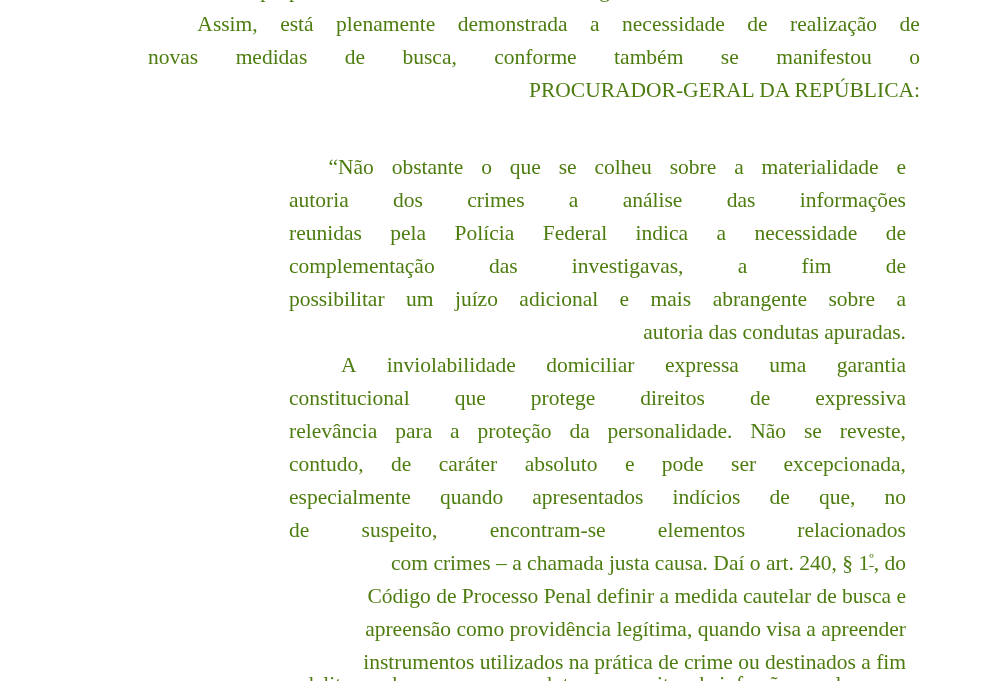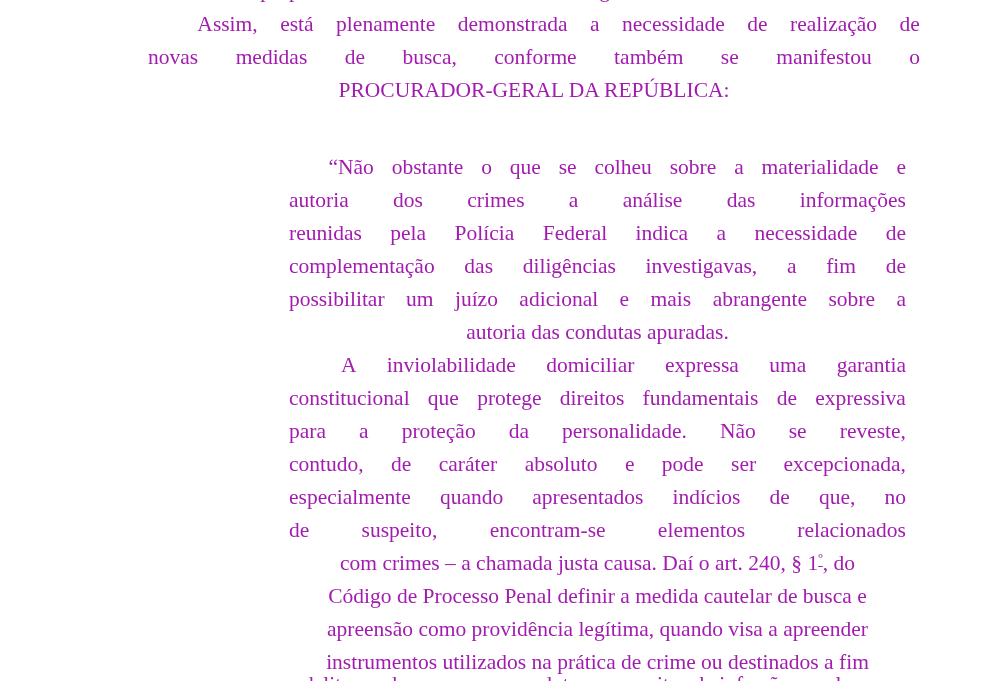--- a/index.html
+++ b/index.html
@@ -19,21 +19,21 @@
     color: #000000;
   }
 
   
   .textblock {
     position: absolute;
     text-align: justify;
     text-justify: inter-word;
     font-size: 21.5px;
     line-height: 33px;
-    color: #a21caf;
+    color: #4d7c0f;
     -webkit-font-smoothing: antialiased;
   }
 
   .textblock p {
     margin: 0;
   }
 
   
   .clipped-top {
     left: 148px;
@@ -62,21 +62,21 @@
 
   
   .jline {
     display: flex;
     justify-content: space-between;
     white-space: pre;
     height: 33px;
     align-items: baseline;
   }
   .jline.left {
-    justify-content: center;
+    justify-content: flex-end;
   }
   .jline .lead {
     display: inline-block;
   }
 
   
   .clipped-bottom {
     left: 303px;
     top: 668px;
     width: 617px;
@@ -168,21 +168,20 @@
       <span>Federal</span>
       <span>indica</span>
       <span>a</span>
       <span>necessidade</span>
       <span>de</span>
     </div>
 
     <div class="jline">
       <span>complementação</span>
       <span>das</span>
-      <span>diligências</span>
       <span>investigavas,</span>
       <span>a</span>
       <span>fim</span>
       <span>de</span>
     </div>
 
     <div class="jline">
       <span>possibilitar</span>
       <span>um</span>
       <span>juízo</span>
@@ -206,26 +205,26 @@
       <span>expressa</span>
       <span>uma</span>
       <span>garantia</span>
     </div>
 
     <div class="jline">
       <span>constitucional</span>
       <span>que</span>
       <span>protege</span>
       <span>direitos</span>
-      <span>fundamentais</span>
       <span>de</span>
       <span>expressiva</span>
     </div>
 
     <div class="jline">
+      <span>relevância</span>
       <span>para</span>
       <span>a</span>
       <span>proteção</span>
       <span>da</span>
       <span>personalidade.</span>
       <span>Não</span>
       <span>se</span>
       <span>reveste,</span>
     </div>
 

